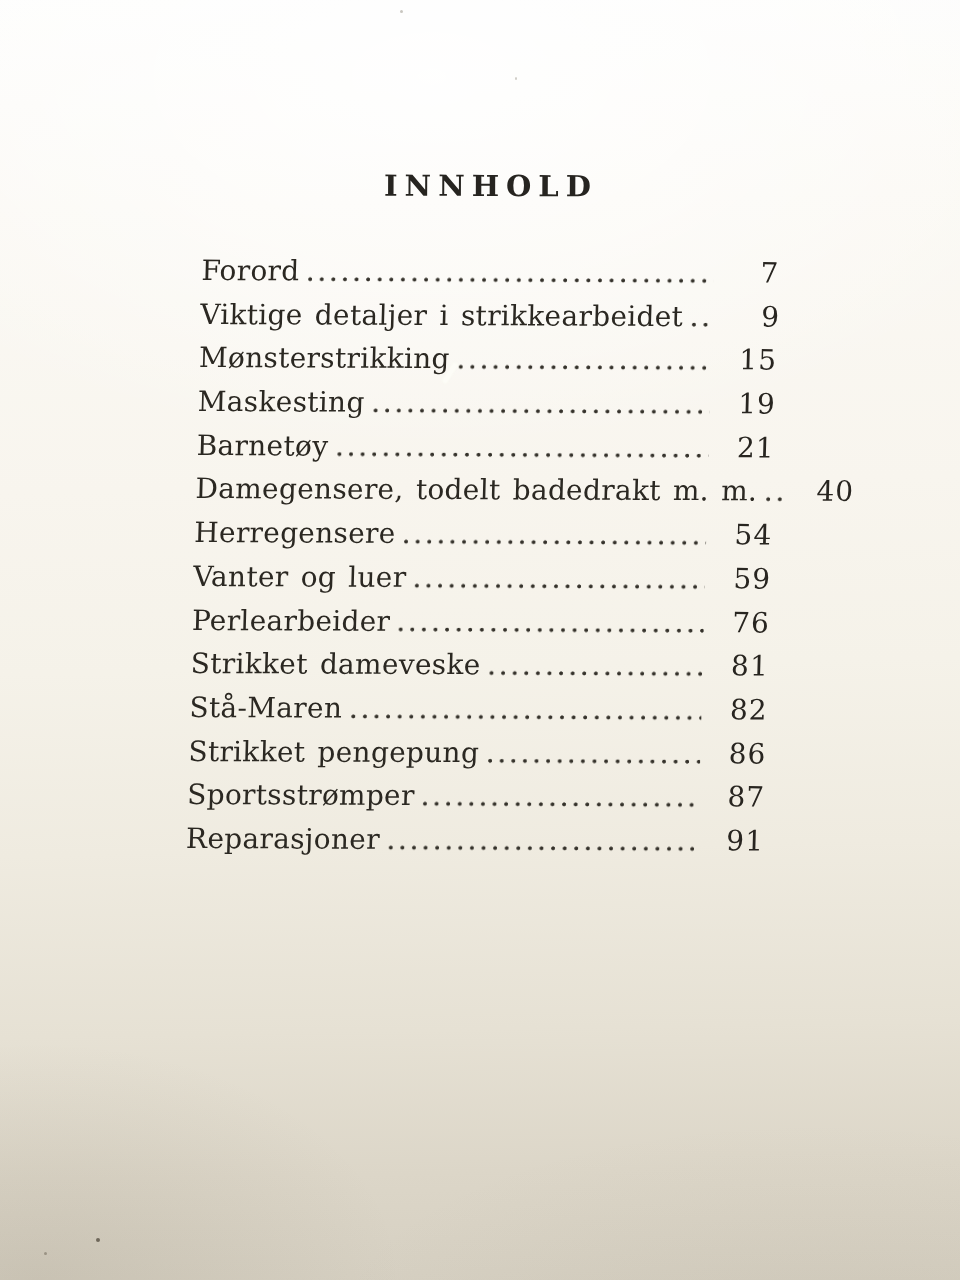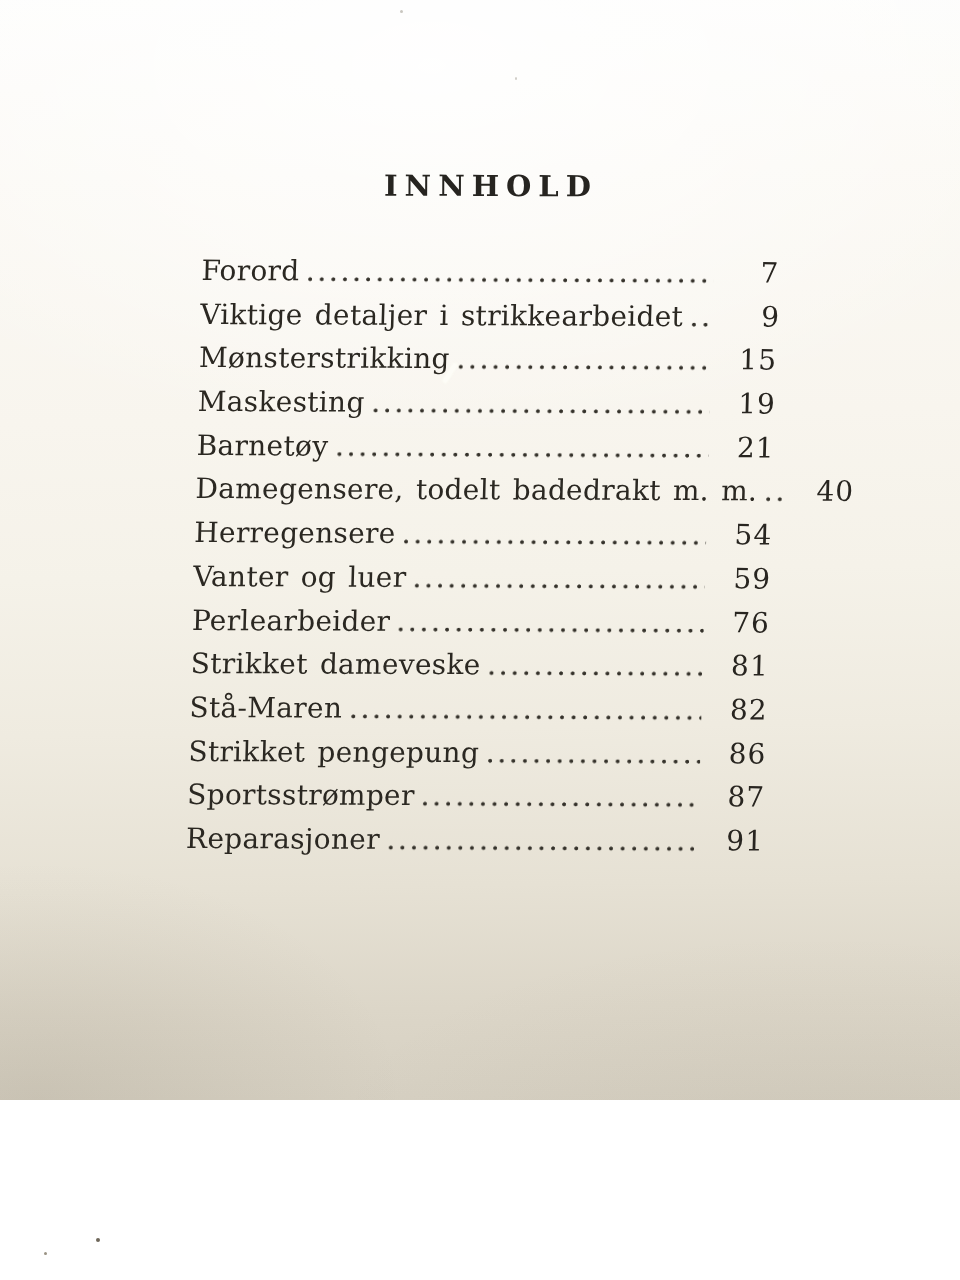--- a/index.html
+++ b/index.html
@@ -8,21 +8,21 @@
     width: 960px;
     height: 1280px;
     overflow: hidden;
     font-family: "DejaVu Serif", "Liberation Serif", serif;
   }
 
   
   .page-photo {
     position: relative;
     width: 960px;
-    height: 1100px;
+    height: 1280px;
     background:
       radial-gradient(520px 340px at 4% 100%, rgba(110, 100, 80, 0.13), rgba(110,100,80,0) 70%),
       radial-gradient(700px 300px at 85% 104%, rgba(120, 110, 90, 0.07), rgba(120,110,90,0) 70%),
       radial-gradient(900px 500px at 45% 6%, rgba(255, 255, 255, 0.85), rgba(255,255,255,0) 75%),
       linear-gradient(179deg,
         #fdfdfc 0%,
         #fbf9f4 16%,
         #f8f5ee 38%,
         #f5f2e9 52%,
         #efebe0 66%,

